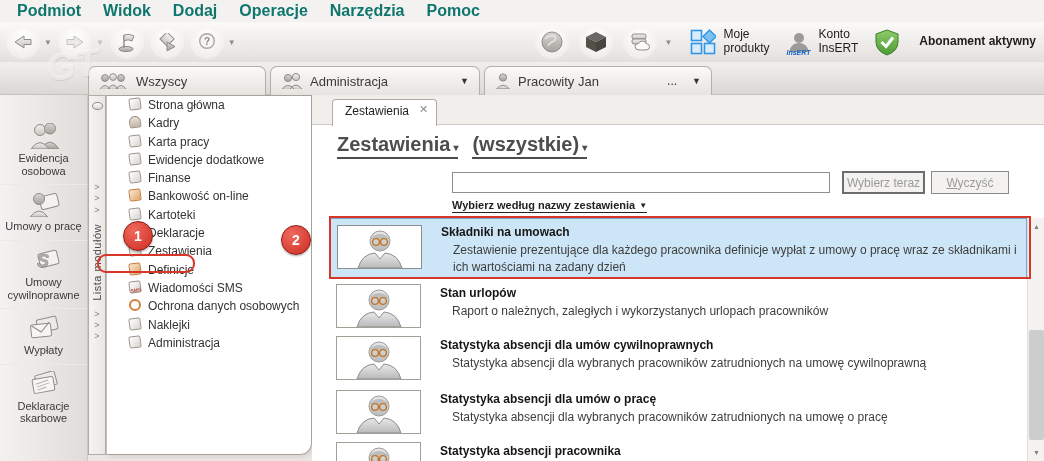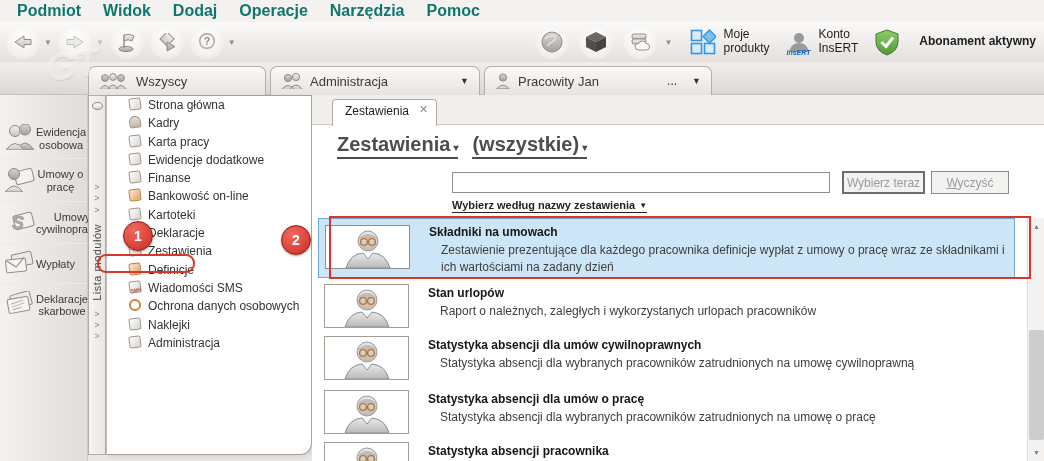--- a/index.html
+++ b/index.html
@@ -37,21 +37,21 @@
   .tab-sep { position:absolute; left:716px; top:64px; height:28px; width:2px;
     border-left:1px solid #c2bdb8; border-right:1px solid #fbfaf9; }
   .banking { position:absolute; left:896px; top:69px; display:flex; align-items:center; gap:6px; }
   .banking .blab { font-size:12px; color:#9b9b9b; }
   .banking .bcaret { font-size:9px; color:#9b9b9b; }
 
   
   .sidebar { position:absolute; left:0; top:95px; width:88px; height:366px;
     background:linear-gradient(90deg,#f4f2f1,#e0dcd9); border-right:1px solid #cdc8c3;
     display:flex; flex-direction:column; align-items:center; padding-top:22px; }
-  .sb-item { width:100%; display:flex; flex-direction:row; align-items:center;
+  .sb-item { width:100%; display:flex; flex-direction:column; align-items:center;
     padding:6px 2px 7px; border-top:1px solid #eceae7; }
   .sb-item:first-child { border-top:none; }
   .sb-label { font-size:11px; color:#3a3a3a; text-align:center; line-height:1.15; margin-top:3px; }
 
   
   .mstrip { position:absolute; left:88px; top:95px; width:18px; height:360px;
     background:linear-gradient(90deg,#f6f4f3,#e9e6e3); border:1px solid #b3aca5;
     display:flex; flex-direction:column; align-items:center; }
   .mstrip .chev { font-size:9px; color:#8a8680; line-height:1.25; }
   .vlabel { writing-mode:vertical-rl; transform:rotate(180deg); font-size:11px; color:#4a4a4a;
@@ -92,21 +92,21 @@
     font-family:"Liberation Sans",sans-serif; }
   .btn { height:23px; font-size:12px; color:#9b9b9b; background:#f3f2f0;
     font-family:"Liberation Sans",sans-serif; }
   .btn-choose { width:83px; border:2px solid #6e6d6b; }
   .btn-clear { width:78px; border:1px solid #8a8a8a; margin-left:-6px; }
   .btn-clear::first-letter { text-decoration:underline; }
   .filter-link { position:absolute; left:140px; top:74px; font-size:11px; font-weight:bold; color:#222;
     border-bottom:1px solid #222; padding-bottom:1px; display:flex; align-items:center; gap:4px; }
   .filter-link .farr { font-size:8px; }
 
-  .rlist { position:absolute; left:6px; top:93px; width:697px; height:239px; }
+  .rlist { position:absolute; left:18px; top:93px; width:697px; height:239px; }
   .rrow { position:absolute; left:0; width:697px; }
   .rrow .avbox { position:absolute; left:6px; top:4px; width:85px; height:44px; background:#fff;
     border:1px solid #a59e97; display:flex; align-items:flex-end; justify-content:center; overflow:hidden; }
   .rrow.sel { background:#cde6f7; border:1px solid #74a7d4; }
   .rrow.sel .avbox { top:6px; border-color:#8f8f8f; }
   .rtitle { position:absolute; left:110px; top:6px; font-size:12px; font-weight:bold; color:#161616; }
   .rdesc { position:absolute; left:122px; top:23px; width:570px; font-size:12px; color:#3d3d3d; line-height:1.4; }
 
   .vscroll { position:absolute; right:0; top:93px; width:17px; height:243px; background:#f3f2f1;
     border-left:1px solid #e0ddda; }

